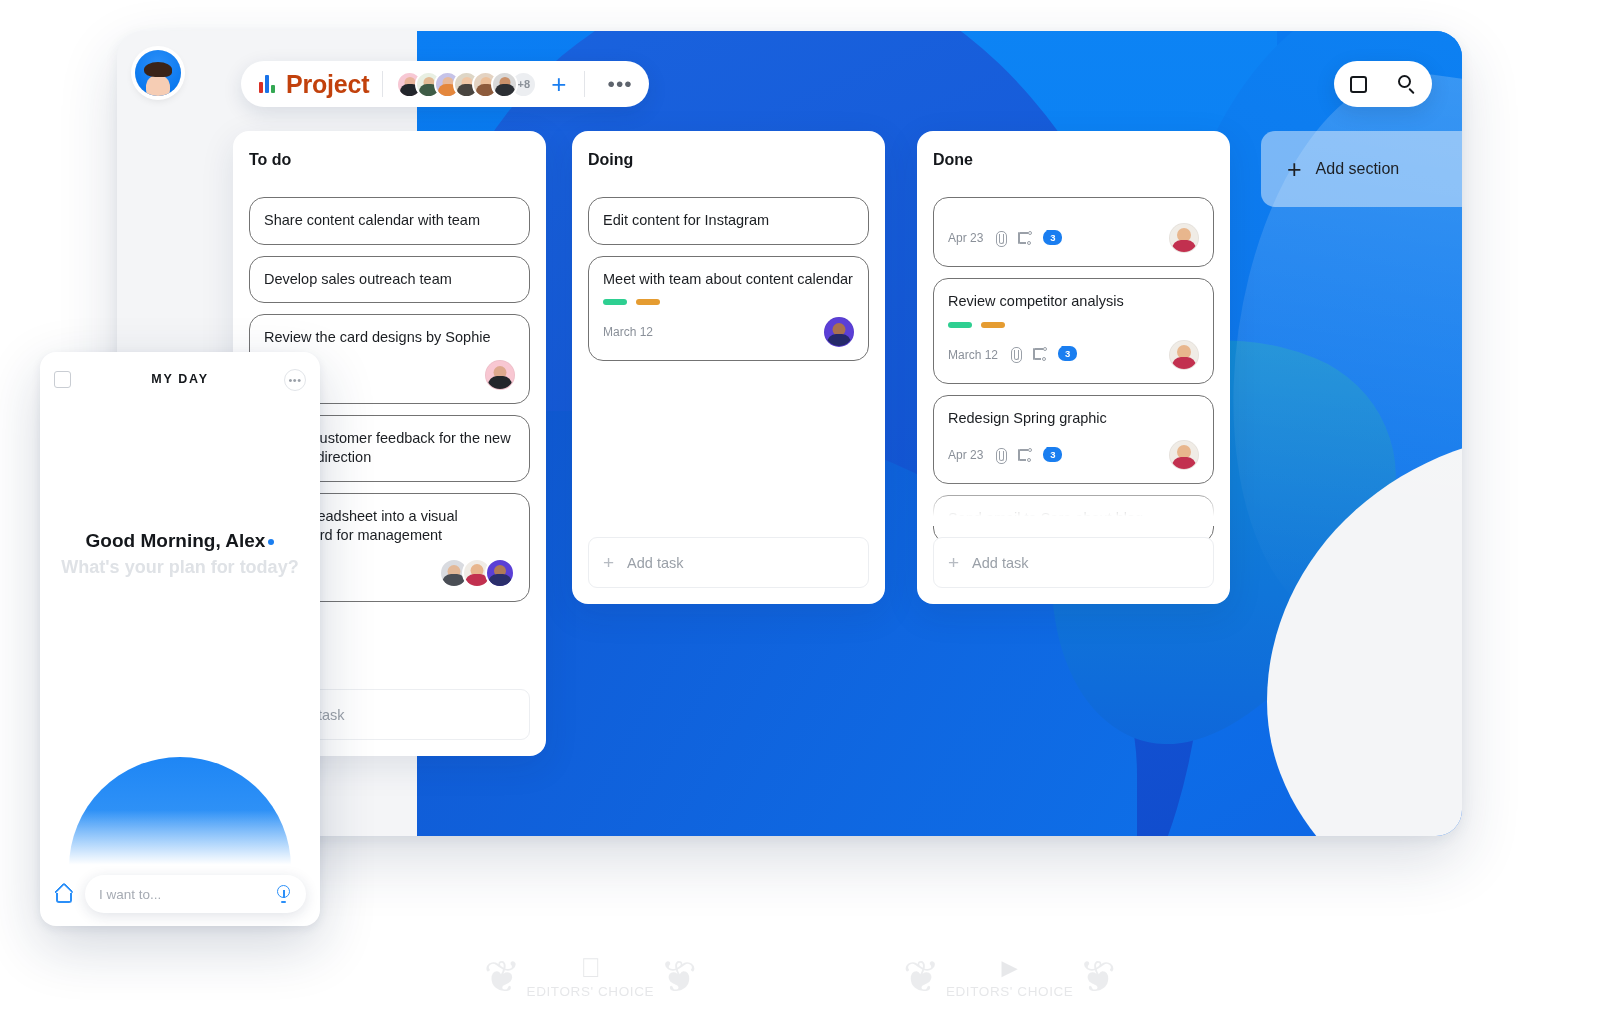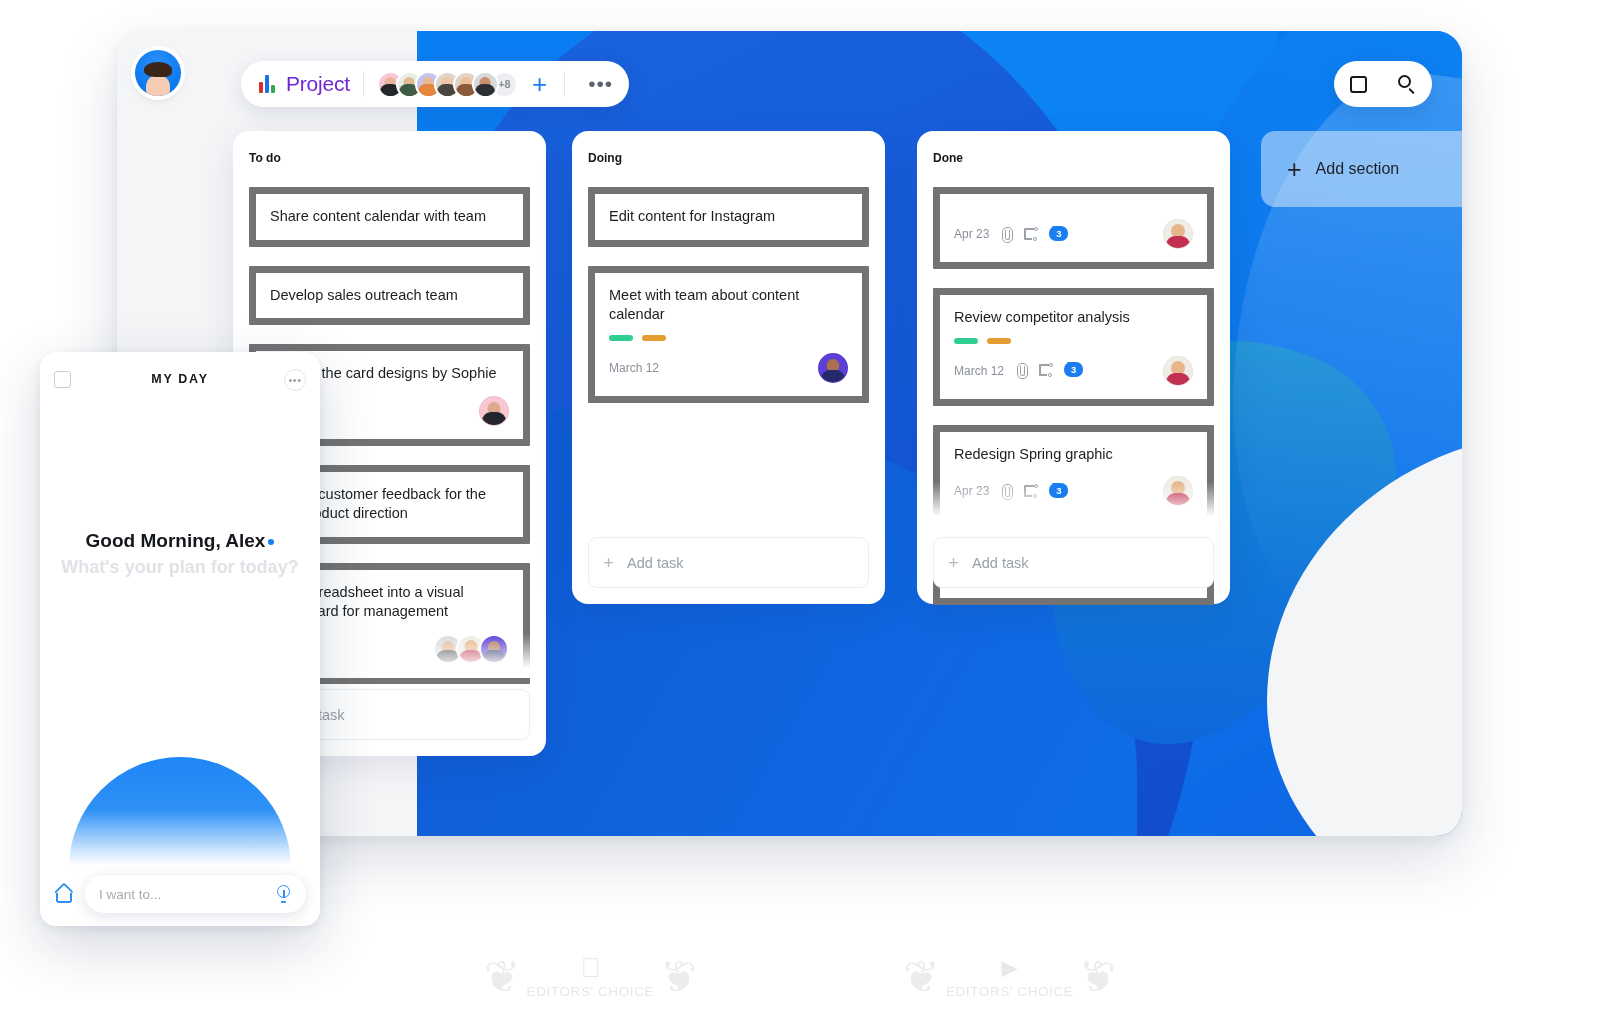--- a/index.html
+++ b/index.html
@@ -86,21 +86,21 @@
     position:absolute; left:124px; top:30px;
     height:46px; display:flex; align-items:center;
     background:#fff; border-radius:24px; padding:0 6px 0 18px;
     box-shadow: 0 6px 20px rgba(20,40,80,.12);
   }
   .proj-icon { width:18px; height:18px; position:relative; margin-right:9px; }
   .bar { position:absolute; bottom:0; width:4px; border-radius:1px; }
   .b1 { left:0;  height:11px; background:#d93025; }
   .b2 { left:6px;height:18px; background:#1a73e8; }
   .b3 { left:12px;height:8px; background:#34a853; }
-  .proj-title { font-size:21px; font-weight:normal; color:#6d28d9; letter-spacing:-.2px; }
+  .proj-title { font-size:25px; font-weight:bold; color:#c2410c; letter-spacing:-.2px; }
   .pill-div { width:1px; height:26px; background:#e3e5e9; margin:0 13px; }
   .avatars { display:flex; align-items:center; }
   .ava { width:27px; height:27px; border-radius:50%; border:2px solid #fff;
          margin-left:-8px; overflow:hidden; position:relative; }
   .ava:first-child { margin-left:0; }
   .ava .body { position:absolute; left:50%; bottom:0; width:20px; height:12px;
      transform:translateX(-50%); border-radius:8px 8px 0 0; }
   .ava .head { position:absolute; left:50%; top:4px; width:11px; height:11px;
      transform:translateX(-50%); border-radius:50%; background:#f0c3a4; }
   .ava-more { width:27px; height:27px; border-radius:50%; background:#eceef1;
@@ -126,25 +126,25 @@
   .board { position:absolute; left:0; top:100px; width:100%; height:705px; }
   .column {
     position:absolute; top:0; width:313px;
     background:#fff; border-radius:16px;
     box-shadow: 0 10px 34px rgba(20,40,80,.10);
     padding:20px 16px 0 16px;
   }
   .col-todo  { left:116px; height:625px; }
   .col-doing { left:455px; height:473px; }
   .col-done  { left:800px; height:473px; }
-  .col-title { font-size:12px; font-weight:bold; color:#14171b; margin-bottom:22px; }
+  .col-title { font-size:16px; font-weight:bold; color:#14171b; margin-bottom:28px; }
 
   .card {
-    border:7px solid #737373; border-radius:1px;
-    padding:13px 14px; margin-bottom:19px; background:#fff;
+    border:1px solid #737373; border-radius:15px;
+    padding:13px 14px; margin-bottom:11px; background:#fff;
   }
   .card-title { font-size:14.5px; color:#1b1e22; line-height:1.35; }
   .tags { display:flex; gap:9px; margin-top:10px; }
   .tag { width:24px; height:6px; border-radius:3px; }
   .card-meta { display:flex; align-items:center; margin-top:12px; }
   .meta-date { font-size:12px; color:#8a9099; margin-right:11px; }
   .clip { width:13px; height:15px; position:relative; margin-right:11px; }
   .clip::before { content:""; position:absolute; left:2px; top:0; width:9px; height:14px;
     border:1.6px solid #9aa0a8; border-radius:5px; }
   .clip::after { content:""; position:absolute; left:5px; top:3px; width:3px; height:9px;

